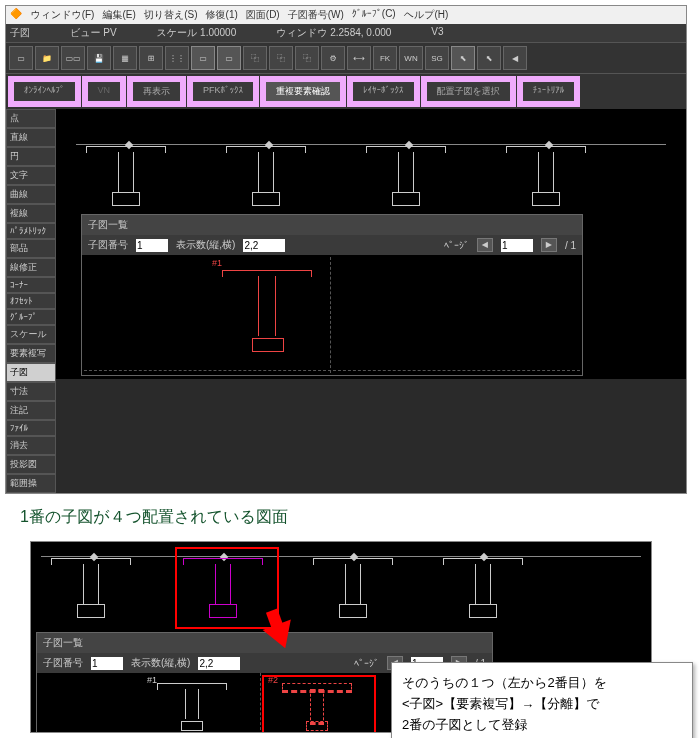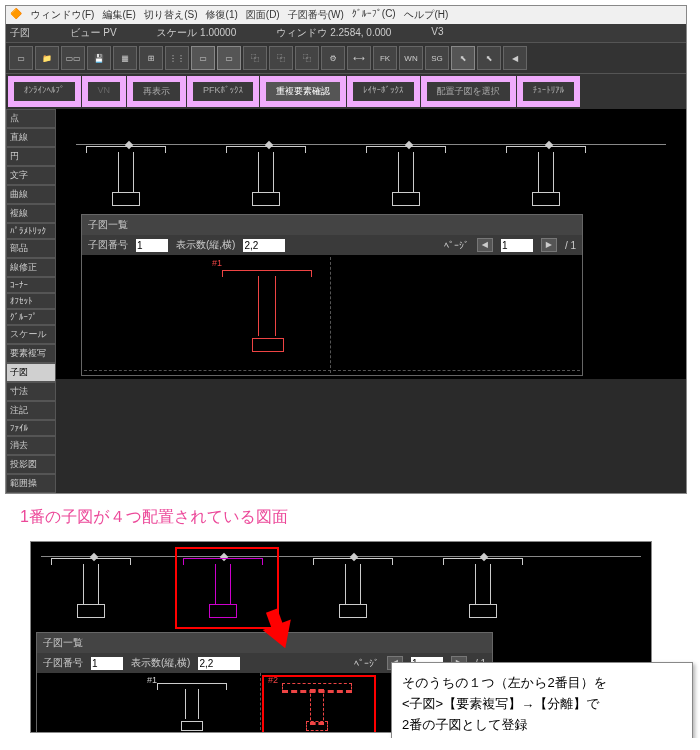--- a/index.html
+++ b/index.html
@@ -25,21 +25,21 @@
 .beam .foot{position:absolute;bottom:0;left:26px;width:26px;height:12px;border:1px solid #ccc}
 .beam.purple .top,.beam.purple .web,.beam.purple .foot{border-color:#c0c}
 .beam.red .top,.beam.red .web,.beam.red .foot{border-color:#e44}
 .beam.dashed .top,.beam.dashed .web,.beam.dashed .foot{border-style:dashed}
 .diamond{position:absolute;width:6px;height:6px;background:#ccc;transform:rotate(45deg)}
 .listpanel{position:absolute;background:#333;border:1px solid #666}
 .listhdr{background:#444;padding:3px 6px;font-size:10px}
 .listctrl{background:#3a3a3a;padding:3px 6px;display:flex;gap:8px;align-items:center;font-size:10px}
 .listctrl input{width:30px;background:#fff;border:none;font-size:10px;padding:1px}
 .listbody{background:#000;position:relative}
-.caption{font-size:16px;color:#ec4899;padding:8px 20px}
+.caption{font-size:16px;color:#14532d;padding:8px 20px}
 .redbox{position:absolute;border:2px solid red}
 .arrow{position:absolute;width:0;height:0;border-left:15px solid transparent;border-right:15px solid transparent;border-top:25px solid red;transform:rotate(-20deg)}
 .arrow::before{content:"";position:absolute;left:-6px;top:-40px;width:12px;height:20px;background:red}
 .callout{position:absolute;background:#fff;color:#000;border:1px solid #888;padding:10px;font-size:13px;line-height:1.6;box-shadow:2px 2px 4px rgba(0,0,0,.3)}
 .pgbtn{display:inline-block;width:14px;height:12px;background:#555;border:1px solid #777;color:#ccc;text-align:center;line-height:12px;font-size:8px}
 .tlabel{position:absolute;font-size:9px}
 </style>
 </head>
 <body>
 

